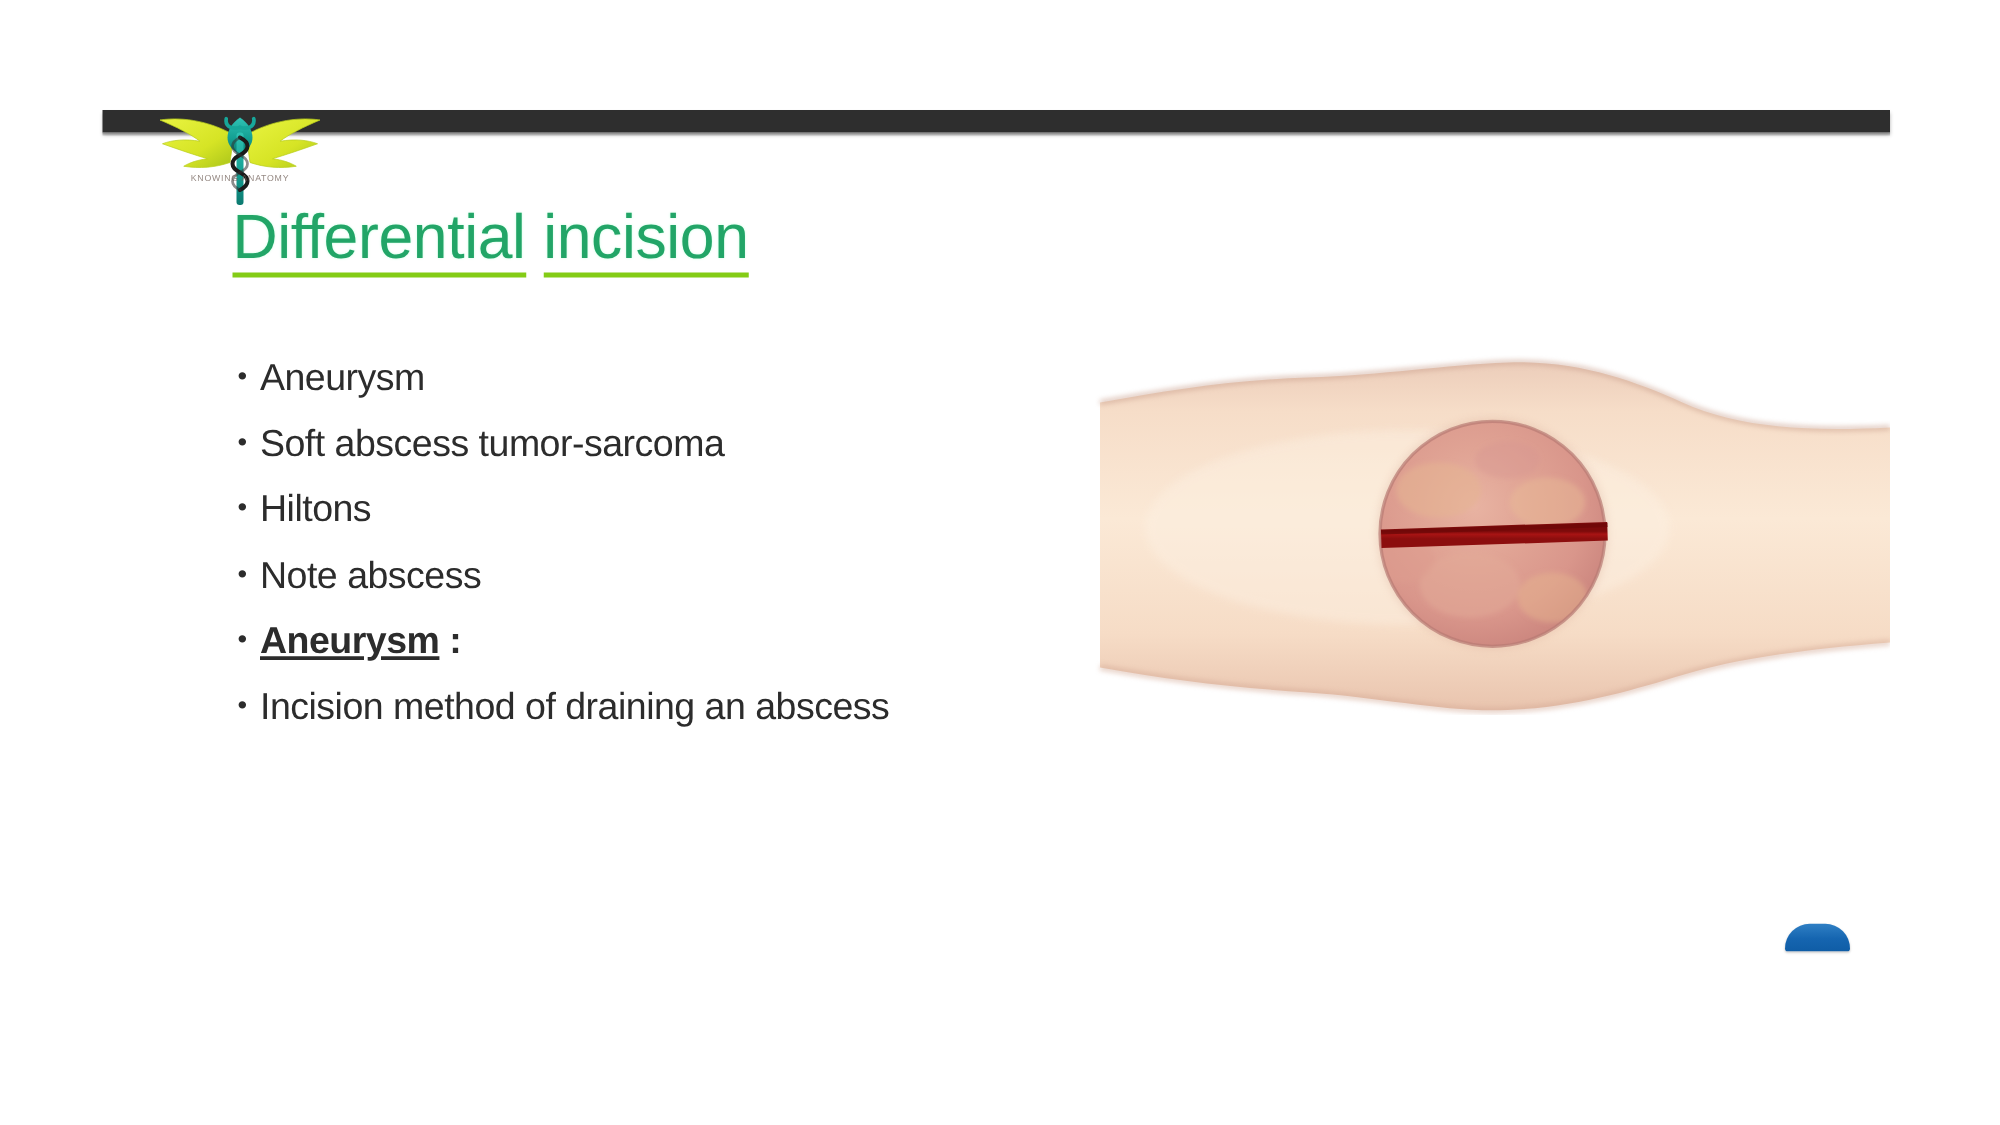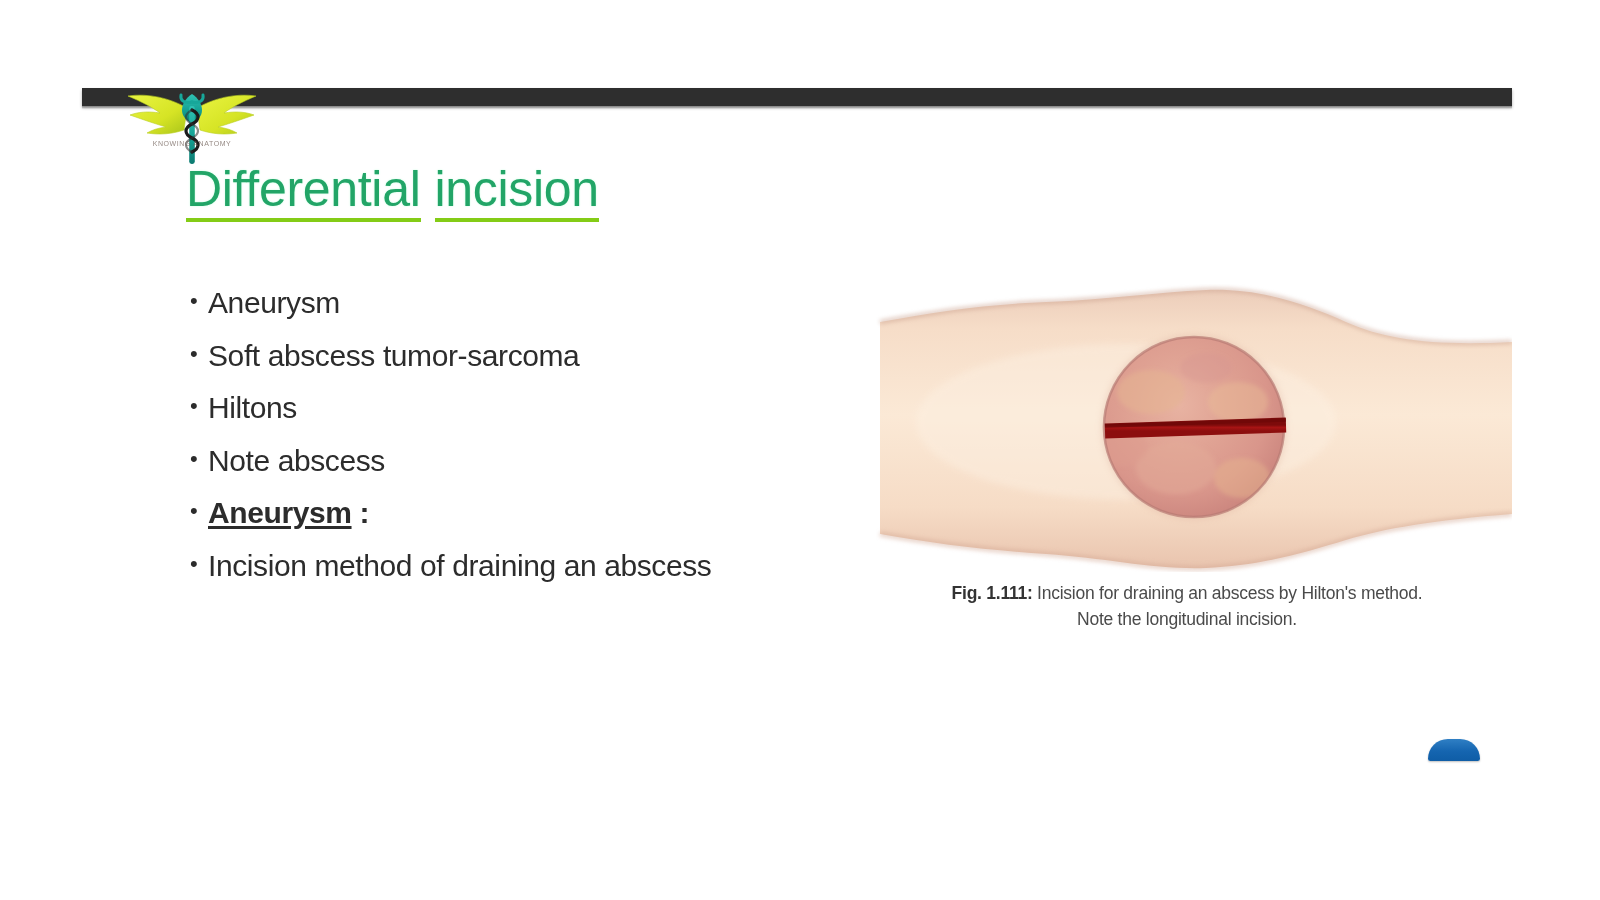--- a/index.html
+++ b/index.html
@@ -307,20 +307,16 @@
         <circle cx="318" cy="145" r="90" fill="none" stroke="#b87b73" stroke-width="2.6" opacity=".7"></circle>
       </g>
 
       <g>
         <path d="M229 149 L410 143" stroke="url(#cut)" stroke-width="15" stroke-linecap="butt"></path>
         <path d="M229 144 L410 138" stroke="#6e0808" stroke-width="3.4" opacity=".75"></path>
       </g>
     </svg>
   </div>
 
-  <div class="caption">
-    <span class="fignum">Fig. 1.111:</span><span> Incision for draining an abscess by Hilton's method.</span><br>
-    <span>Note the longitudinal incision.</span>
-  </div>
 
   <div class="blue-dome"></div>
 
 </div>
 
 </body></html>

